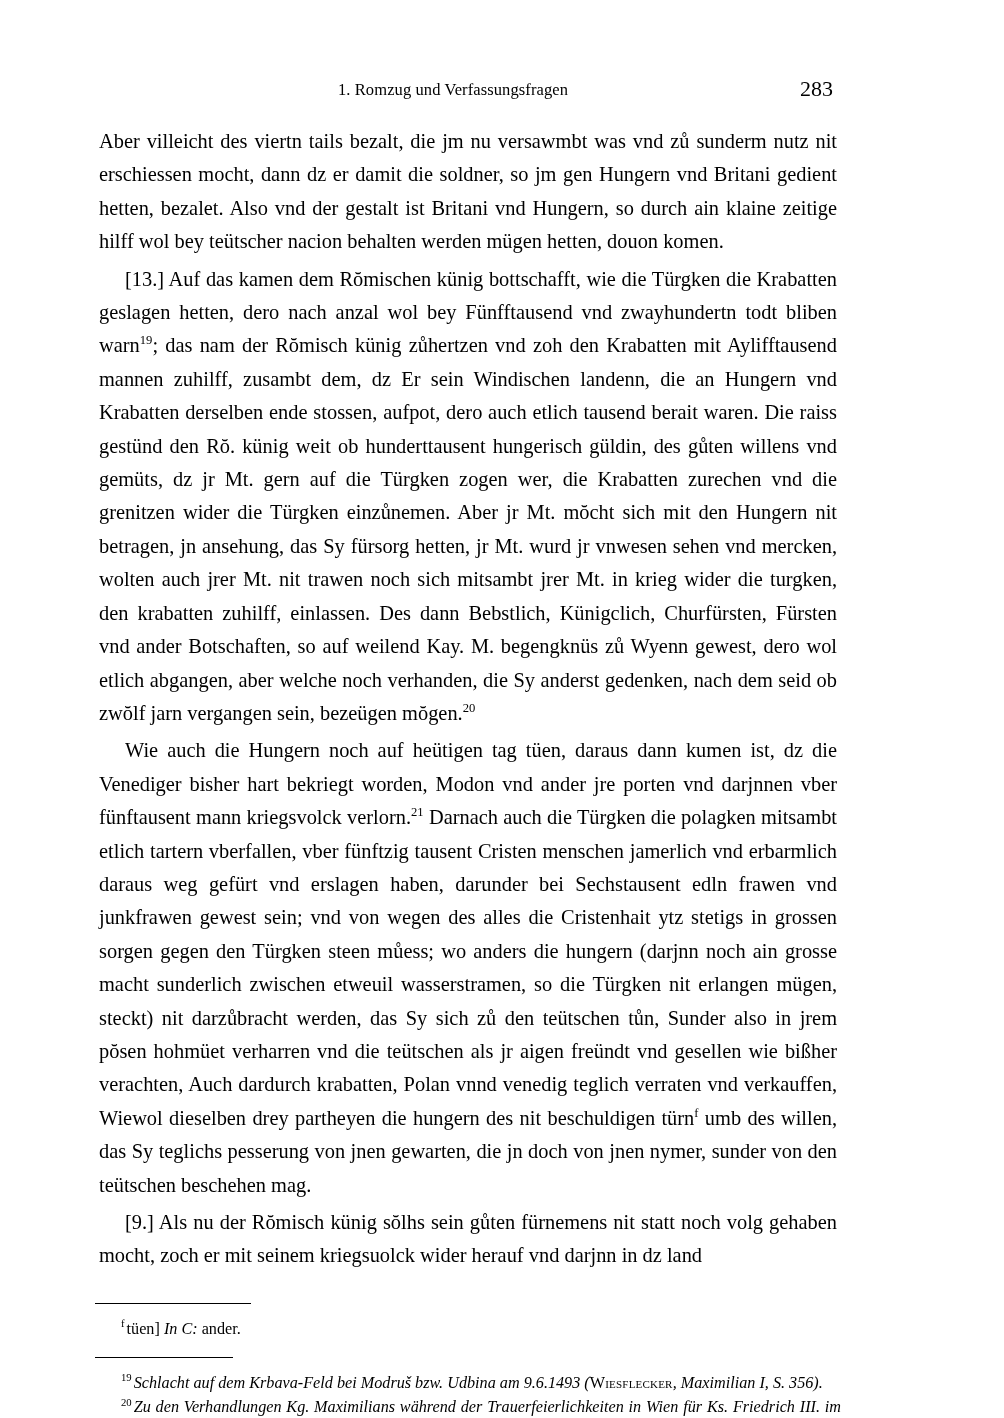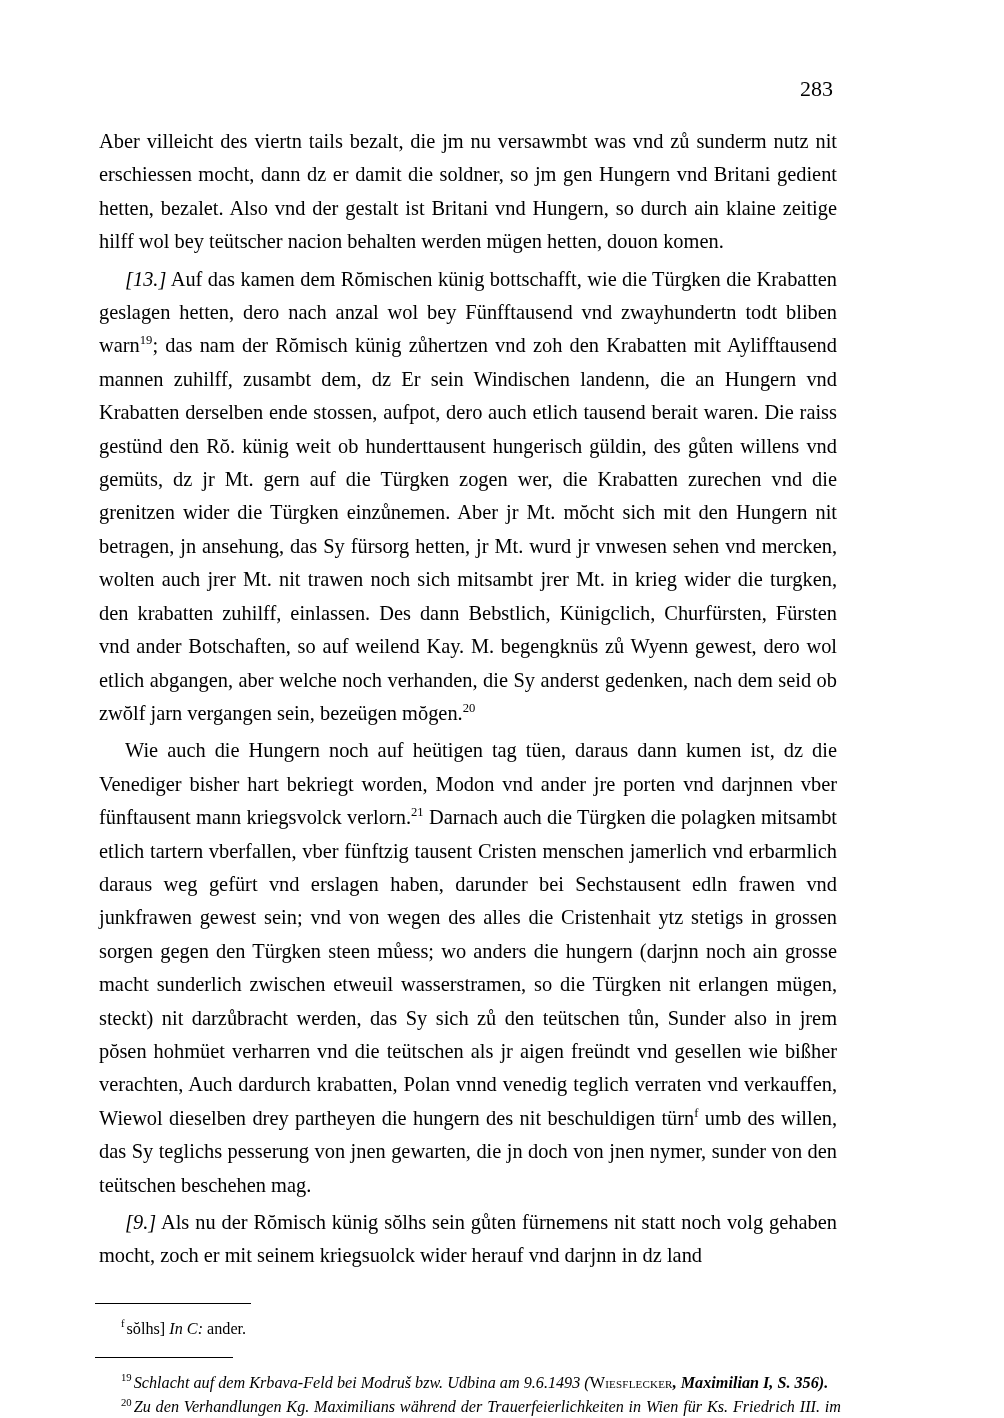--- a/index.html
+++ b/index.html
@@ -58,21 +58,20 @@
     hyphens: none;
   }
   .body-text p {
     margin: 4px;
     text-indent: 0;
   }
   .body-text p.indent {
     text-indent: 26px;
   }
   .secnum {
-    font-style: italic;
   }
   sup.fn {
     font-size: 0.62em;
     vertical-align: super;
     line-height: 0;
   }
   sup.sig {
     font-size: 0.62em;
     vertical-align: super;
     line-height: 0;
@@ -130,47 +129,48 @@
   }
   .spacer-between-notes { height: 16px; }
 </style>
 </head>
 <body>
 
 <div class="page">
   <div class="content">
 
     <div class="runhead">
+      <div class="runhead-title">1. Romzug und Verfassungsfragen</div>
       <div class="runhead-folio">283</div>
     </div>
 
     <div class="body-text">
 
       <p>Aber villeicht des viertn tails bezalt, die jm nu versawmbt was vnd zů sunderm nutz nit erschiessen mocht, dann dz er damit die soldner, so jm gen Hungern vnd Britani gedient hetten, bezalet. Also vnd der gestalt ist Britani vnd Hungern, so durch ain klaine zeitige hilff wol bey teütscher nacion behalten werden mügen hetten, douon komen.</p>
 
       <p class="indent"><span class="secnum">[13.]</span><span> Auf das kamen dem Rŏmischen künig bottschafft, wie die Türgken die Krabatten geslagen hetten, dero nach anzal wol bey Fünfftausend vnd zwayhundertn todt bliben warn</span><sup class="fn">19</sup><span>; das nam der Rŏmisch künig zůhertzen vnd zoh den Krabatten mit Aylifftausend mannen zuhilff, zusambt dem, dz Er sein Windischen landenn, die an Hungern vnd Krabatten derselben ende stossen, aufpot, dero auch etlich tausend berait waren. Die raiss gestünd den Rŏ. künig weit ob hunderttausent hungerisch güldin, des gůten willens vnd gemüts, dz jr Mt. gern auf die Türgken zogen wer, die Krabatten zurechen vnd die grenitzen wider die Türgken einzůnemen. Aber jr Mt. mŏcht sich mit den Hungern nit betragen, jn ansehung, das Sy fürsorg hetten, jr Mt. wurd jr vnwesen sehen vnd mercken, wolten auch jrer Mt. nit trawen noch sich mitsambt jrer Mt. in krieg wider die turgken, den krabatten zuhilff, einlassen. Des dann Bebstlich, Künigclich, Churfürsten, Fürsten vnd ander Botschaften, so auf weilend Kay. M. begengknüs zů Wyenn gewest, dero wol etlich abgangen, aber welche noch verhanden, die Sy anderst gedenken, nach dem seid ob zwŏlf jarn vergangen sein, bezeügen mŏgen.</span><sup class="fn">20</sup></p>
 
       <p class="indent"><span>Wie auch die Hungern noch auf heütigen tag tüen, daraus dann kumen ist, dz die Venediger bisher hart bekriegt worden, Modon vnd ander jre porten vnd darjnnen vber fünftausent mann kriegsvolck verlorn.</span><sup class="fn">21</sup><span> Darnach auch die Türgken die polagken mitsambt etlich tartern vberfallen, vber fünftzig tausent Cristen menschen jamerlich vnd erbarmlich daraus weg gefürt vnd erslagen haben, darunder bei Sechstausent edln frawen vnd junkfrawen gewest sein; vnd von wegen des alles die Cristenhait ytz stetigs in grossen sorgen gegen den Türgken steen můess; wo anders die hungern (darjnn noch ain grosse macht sunderlich zwischen etweuil wasserstramen, so die Türgken nit erlangen mügen, steckt) nit darzůbracht werden, das Sy sich zů den teütschen tůn, Sunder also in jrem pŏsen hohmüet verharren vnd die teütschen als jr aigen freündt vnd gesellen wie bißher verachten, Auch dardurch krabatten, Polan vnnd venedig teglich verraten vnd verkauffen, Wiewol dieselben drey partheyen die hungern des nit beschuldigen türn</span><sup class="sig">f</sup><span> umb des willen, das Sy teglichs pesserung von jnen gewarten, die jn doch von jnen nymer, sunder von den teütschen beschehen mag.</span></p>
 
       <p class="indent"><span class="secnum">[9.]</span><span> Als nu der Rŏmisch künig sŏlhs sein gůten fürnemens nit statt noch volg gehaben mocht, zoch er mit seinem kriegsuolck wider herauf vnd darjnn in dz land</span></p>
 
     </div>
 
     <div class="notes-zone">
 
       <hr class="rule rule-apparatus">
       <div class="apparatus">
-        <p><sup class="signum">f</sup><span class="app-lemma">sŏlhs]</span><span> </span><span class="app-src">In C:</span><span> ander.</span></p>
+        <p><sup class="signum">f</sup><span class="app-lemma">tüen]</span><span> </span><span class="app-src">In C:</span><span> ander.</span></p>
       </div>
 
       <div class="spacer-between-notes"></div>
 
       <hr class="rule rule-footnote">
       <div class="footnotes">
-        <p><sup class="fnnum">19</sup><span><span style="font-style: italic;">Schlacht auf dem Krbava-Feld bei Modruš bzw. Udbina am 9.6.1493 (</span><span class="sc">Wiesflecker</span><span style="font-style: italic; font-weight: bold;">, Maximilian I, S. 356).</span></span></p>
+        <p><sup class="fnnum">19</sup><span><span style="font-style: italic;">Schlacht auf dem Krbava-Feld bei Modruš bzw. Udbina am 9.6.1493 (</span><span class="sc">Wiesflecker</span><span style="font-style: italic;">, Maximilian I, S. 356).</span></span></p>
         <p><sup class="fnnum">20</sup><span><span style="font-style: italic;">Zu den Verhandlungen Kg. Maximilians während der Trauerfeierlichkeiten in Wien für Ks. Friedrich III. im Dez. 1493 vgl. </span><span class="sc">Schottenloher</span><span style="font-style: italic;">, Frühdrucke, Nr. II; </span><span class="sc">Wiesflecker</span><span style="font-style: italic;">, Türkenzug, S. 166f.; </span><span class="sc">Ders.</span><span style="font-style: italic;">, Maximilian I, S. 359f.</span></span></p>
 
       </div>
 
     </div>
 
   </div>
 </div>
 
 </body></html>

